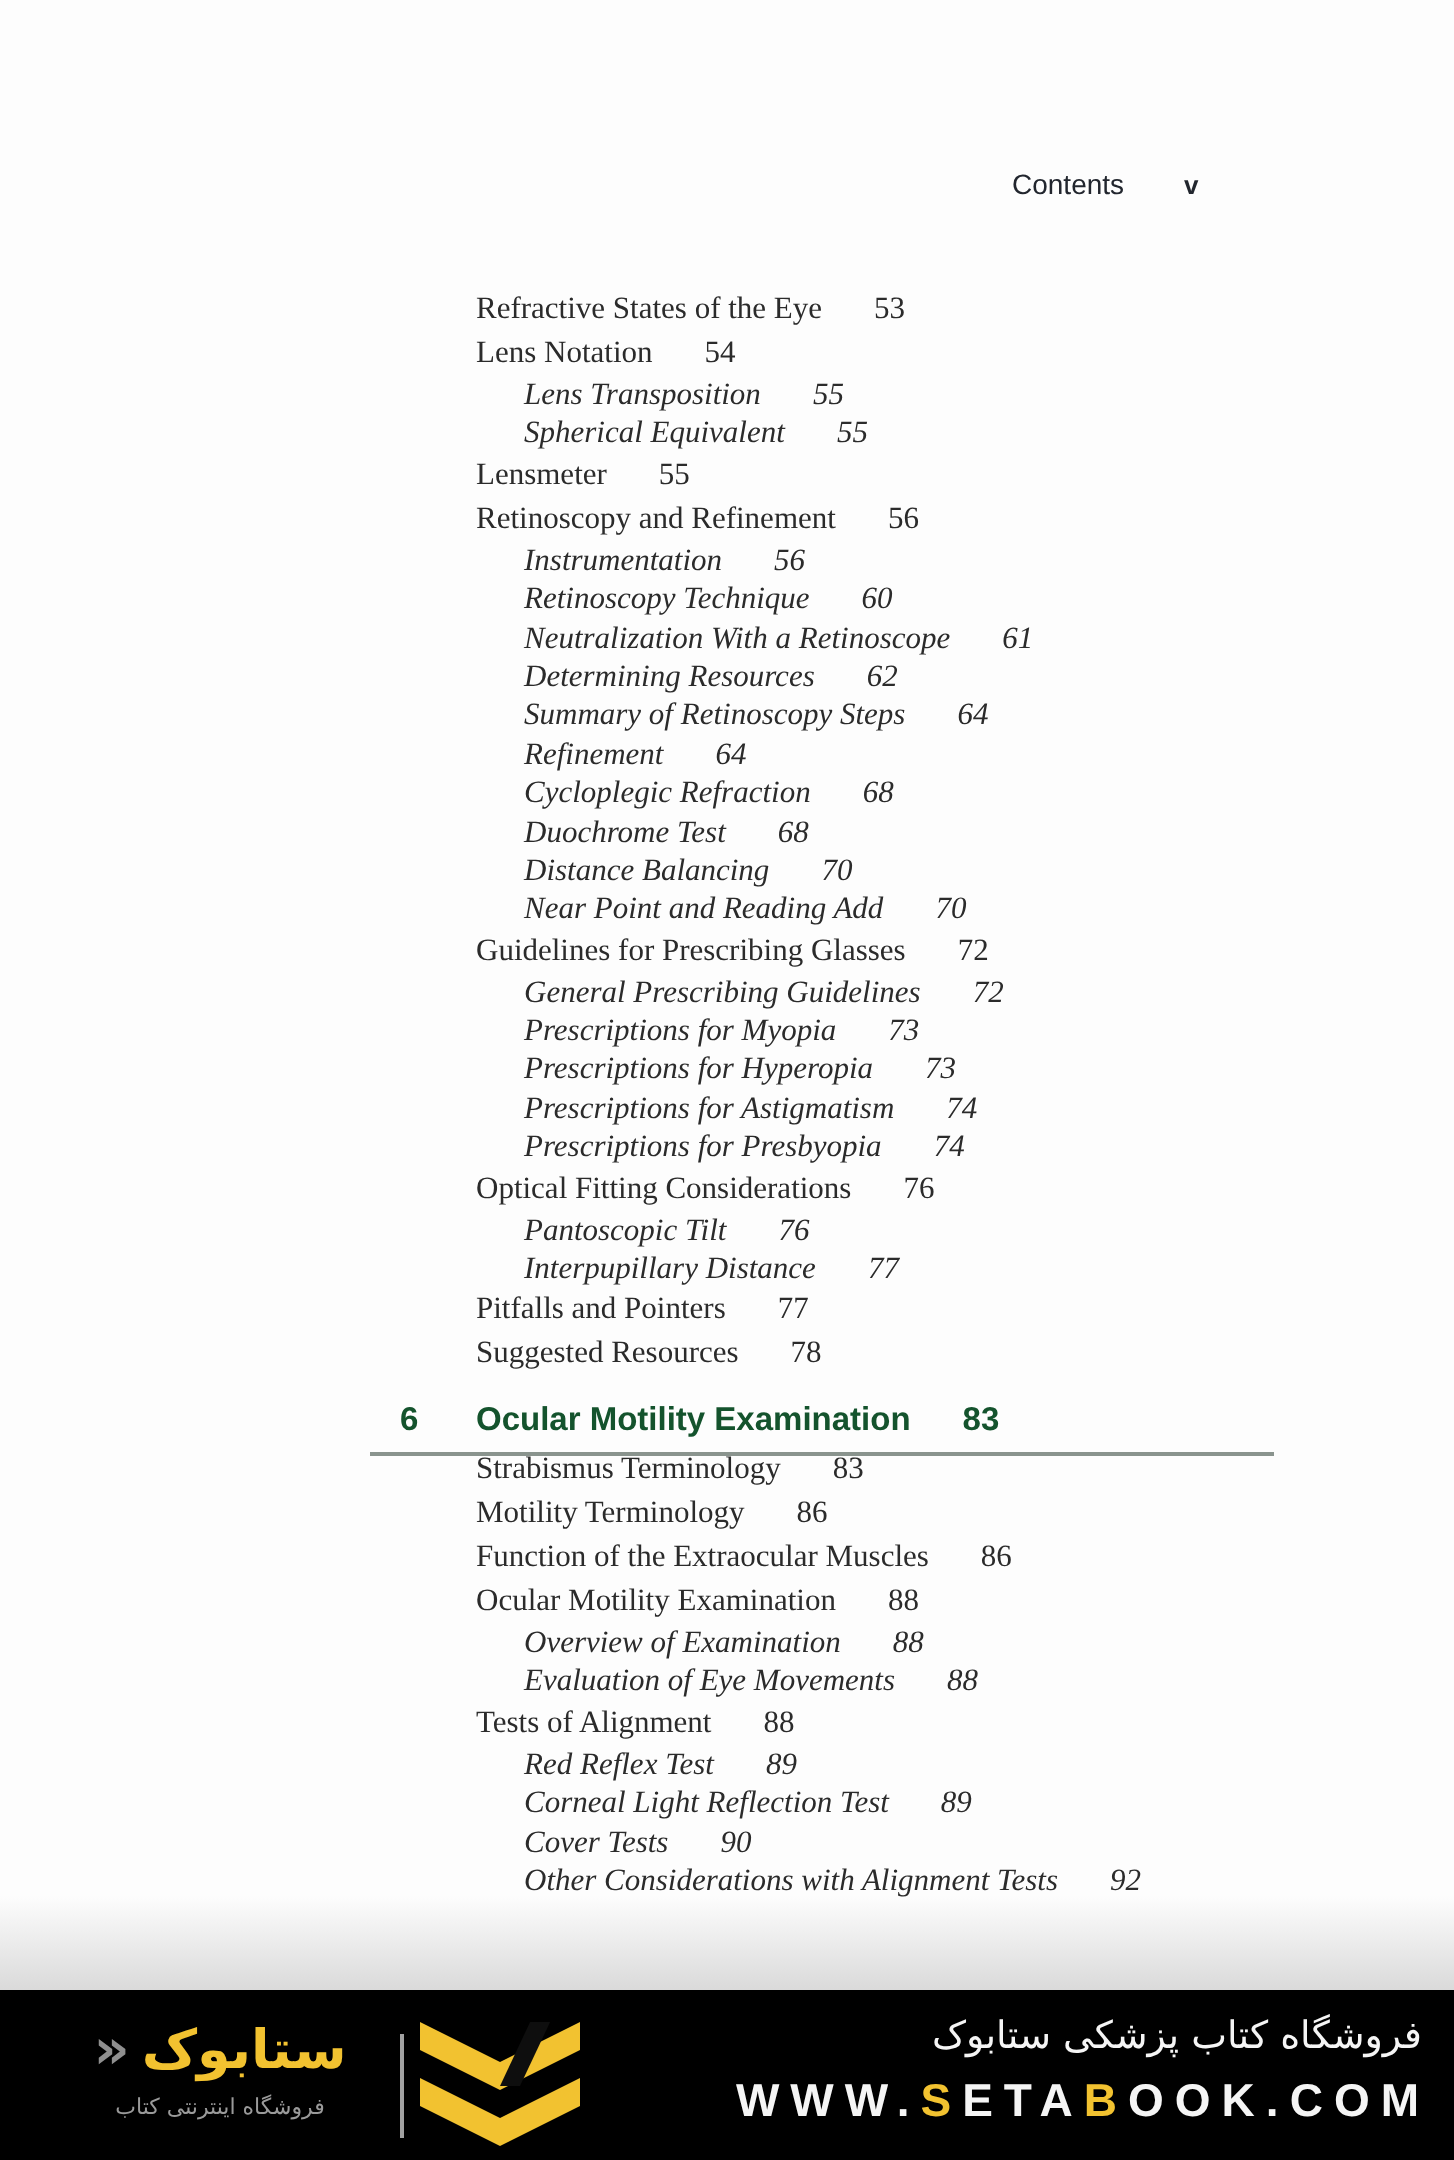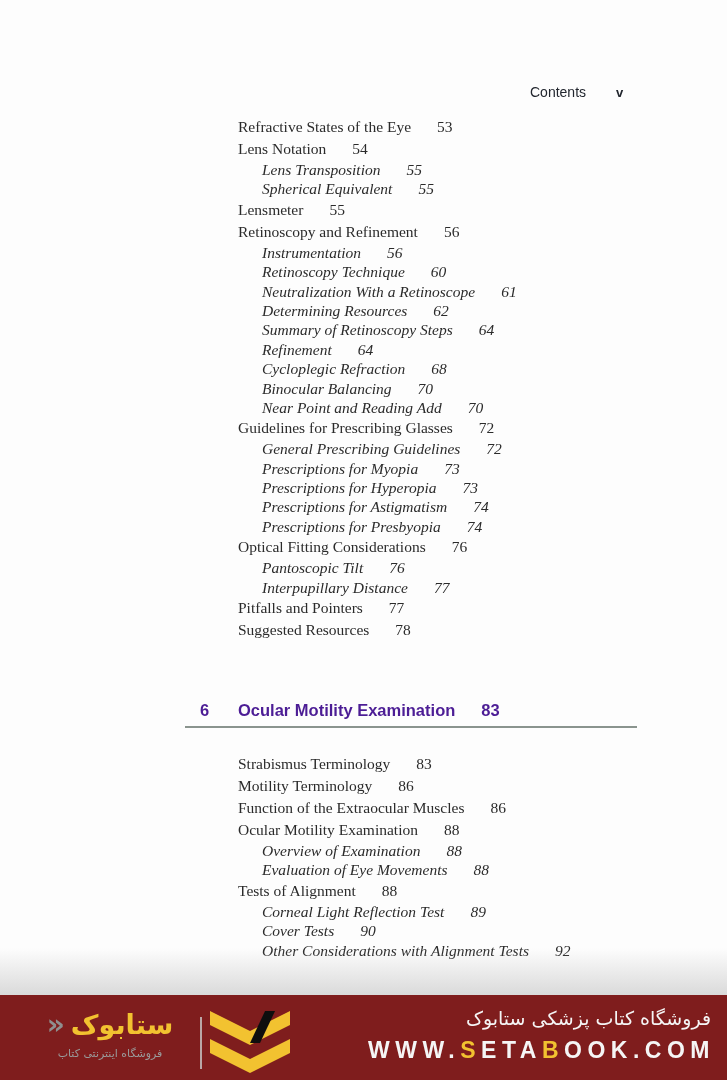--- a/index.html
+++ b/index.html
@@ -10,40 +10,40 @@
     background: #fdfdfd;
     overflow: hidden;
     font-family: "Liberation Serif", serif;
     color: #2b2b2b;
   }
 
   
   .running-header {
     position: absolute;
     top: 84px;
-    left: 530px;
+    left: 506px;
     font-family: "Liberation Sans", sans-serif;
     font-size: 14px;
     color: #22262e;
     text-align: right;
   }
   .running-header .folio {
     margin-left: 30px;
     font-weight: bold;
     font-size: 13px;
   }
 
   
   .toc-block {
     position: absolute;
     left: 238px;
     width: 420px;
   }
-  .toc-block.block1 { top: 116px; }
-  .toc-block.block2 { top: 753px; }
+  .toc-block.block1 { top: 144px; }
+  .toc-block.block2 { top: 724px; }
 
   .toc-row {
     white-space: nowrap;
     font-size: 15.5px;
   }
   .toc-row.lvl1 { height: 22px; line-height: 22px; }
   .toc-row.lvl2 {
     height: 19.4px; line-height: 19.4px;
     margin-left: 24px;
     font-style: italic;
@@ -55,21 +55,21 @@
     position: absolute;
     top: 699px;
     left: 185px;
     width: 452px;
     padding-left: 15px;
     box-sizing: border-box;
     font-family: "Liberation Sans", sans-serif;
     font-weight: bold;
     font-size: 16.5px;
     line-height: 22px;
-    color: #4c1d95;
+    color: #14532d;
     border-bottom: 2px solid #8a948e;
     padding-bottom: 5px;
     white-space: nowrap;
   }
   .chapter-heading .ch-num { display: inline-block; width: 38px; }
   .chapter-heading .ch-page { margin-left: 26px; }
 
   
   .scan-shadow {
     position: absolute;
@@ -77,21 +77,21 @@
     top: 948px;
     height: 47px;
     background: linear-gradient(to bottom, rgba(205,205,205,0), rgba(183,183,183,0.5));
   }
 
   
   .footer {
     position: absolute;
     left: 0; right: 0; bottom: 0;
     height: 85px;
-    background: #7f1d1d;
+    background: #000000;
   }
   .logo-group {
     position: absolute;
     left: 30px;
     top: 10px;
     width: 160px;
     text-align: center;
   }
   .wordmark {
     direction: rtl;
@@ -174,21 +174,22 @@
       <div class="toc-row lvl2"><span class="toc-label">Spherical Equivalent</span><span class="toc-page">55</span></div>
       <div class="toc-row lvl1"><span class="toc-label">Lensmeter</span><span class="toc-page">55</span></div>
       <div class="toc-row lvl1"><span class="toc-label">Retinoscopy and Refinement</span><span class="toc-page">56</span></div>
       <div class="toc-row lvl2"><span class="toc-label">Instrumentation</span><span class="toc-page">56</span></div>
       <div class="toc-row lvl2"><span class="toc-label">Retinoscopy Technique</span><span class="toc-page">60</span></div>
       <div class="toc-row lvl2"><span class="toc-label">Neutralization With a Retinoscope</span><span class="toc-page">61</span></div>
       <div class="toc-row lvl2"><span class="toc-label">Determining Resources</span><span class="toc-page">62</span></div>
       <div class="toc-row lvl2"><span class="toc-label">Summary of Retinoscopy Steps</span><span class="toc-page">64</span></div>
       <div class="toc-row lvl2"><span class="toc-label">Refinement</span><span class="toc-page">64</span></div>
       <div class="toc-row lvl2"><span class="toc-label">Cycloplegic Refraction</span><span class="toc-page">68</span></div>
-      <div class="toc-row lvl2"><span class="toc-label">Binocular Balancing</span><span class="toc-page">70</span></div>
+      <div class="toc-row lvl2"><span class="toc-label">Duochrome Test</span><span class="toc-page">68</span></div>
+      <div class="toc-row lvl2"><span class="toc-label">Distance Balancing</span><span class="toc-page">70</span></div>
       <div class="toc-row lvl2"><span class="toc-label">Near Point and Reading Add</span><span class="toc-page">70</span></div>
       <div class="toc-row lvl1"><span class="toc-label">Guidelines for Prescribing Glasses</span><span class="toc-page">72</span></div>
       <div class="toc-row lvl2"><span class="toc-label">General Prescribing Guidelines</span><span class="toc-page">72</span></div>
       <div class="toc-row lvl2"><span class="toc-label">Prescriptions for Myopia</span><span class="toc-page">73</span></div>
       <div class="toc-row lvl2"><span class="toc-label">Prescriptions for Hyperopia</span><span class="toc-page">73</span></div>
       <div class="toc-row lvl2"><span class="toc-label">Prescriptions for Astigmatism</span><span class="toc-page">74</span></div>
       <div class="toc-row lvl2"><span class="toc-label">Prescriptions for Presbyopia</span><span class="toc-page">74</span></div>
       <div class="toc-row lvl1"><span class="toc-label">Optical Fitting Considerations</span><span class="toc-page">76</span></div>
       <div class="toc-row lvl2"><span class="toc-label">Pantoscopic Tilt</span><span class="toc-page">76</span></div>
       <div class="toc-row lvl2"><span class="toc-label">Interpupillary Distance</span><span class="toc-page">77</span></div>
@@ -201,20 +202,21 @@
   </div>
 
   <div class="toc-block block2">
       <div class="toc-row lvl1"><span class="toc-label">Strabismus Terminology</span><span class="toc-page">83</span></div>
       <div class="toc-row lvl1"><span class="toc-label">Motility Terminology</span><span class="toc-page">86</span></div>
       <div class="toc-row lvl1"><span class="toc-label">Function of the Extraocular Muscles</span><span class="toc-page">86</span></div>
       <div class="toc-row lvl1"><span class="toc-label">Ocular Motility Examination</span><span class="toc-page">88</span></div>
       <div class="toc-row lvl2"><span class="toc-label">Overview of Examination</span><span class="toc-page">88</span></div>
       <div class="toc-row lvl2"><span class="toc-label">Evaluation of Eye Movements</span><span class="toc-page">88</span></div>
       <div class="toc-row lvl1"><span class="toc-label">Tests of Alignment</span><span class="toc-page">88</span></div>
+      <div class="toc-row lvl2"><span class="toc-label">Red Reflex Test</span><span class="toc-page">89</span></div>
       <div class="toc-row lvl2"><span class="toc-label">Corneal Light Reflection Test</span><span class="toc-page">89</span></div>
       <div class="toc-row lvl2"><span class="toc-label">Cover Tests</span><span class="toc-page">90</span></div>
       <div class="toc-row lvl2"><span class="toc-label">Other Considerations with Alignment Tests</span><span class="toc-page">92</span></div>
     </div>
 
   <div class="scan-shadow"></div>
 
   <div class="footer">
 
     <div class="logo-group">

